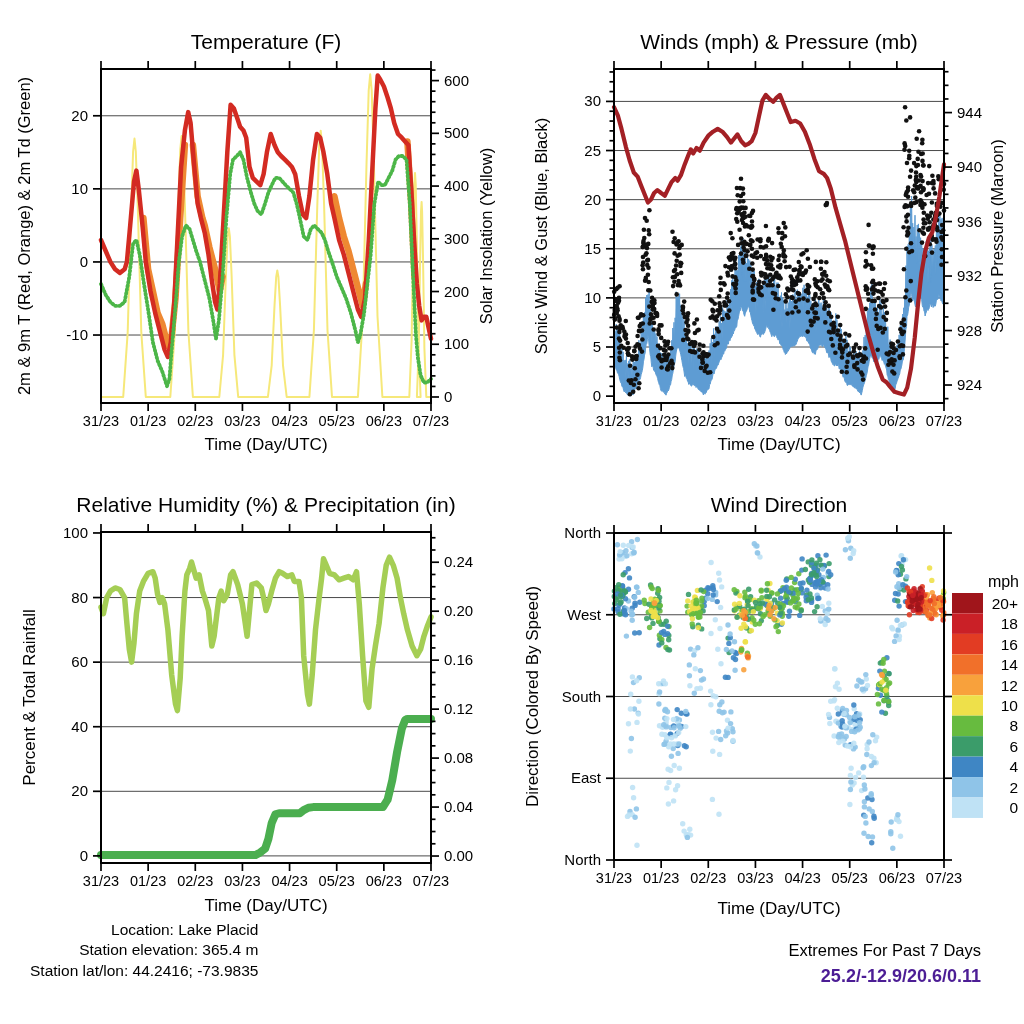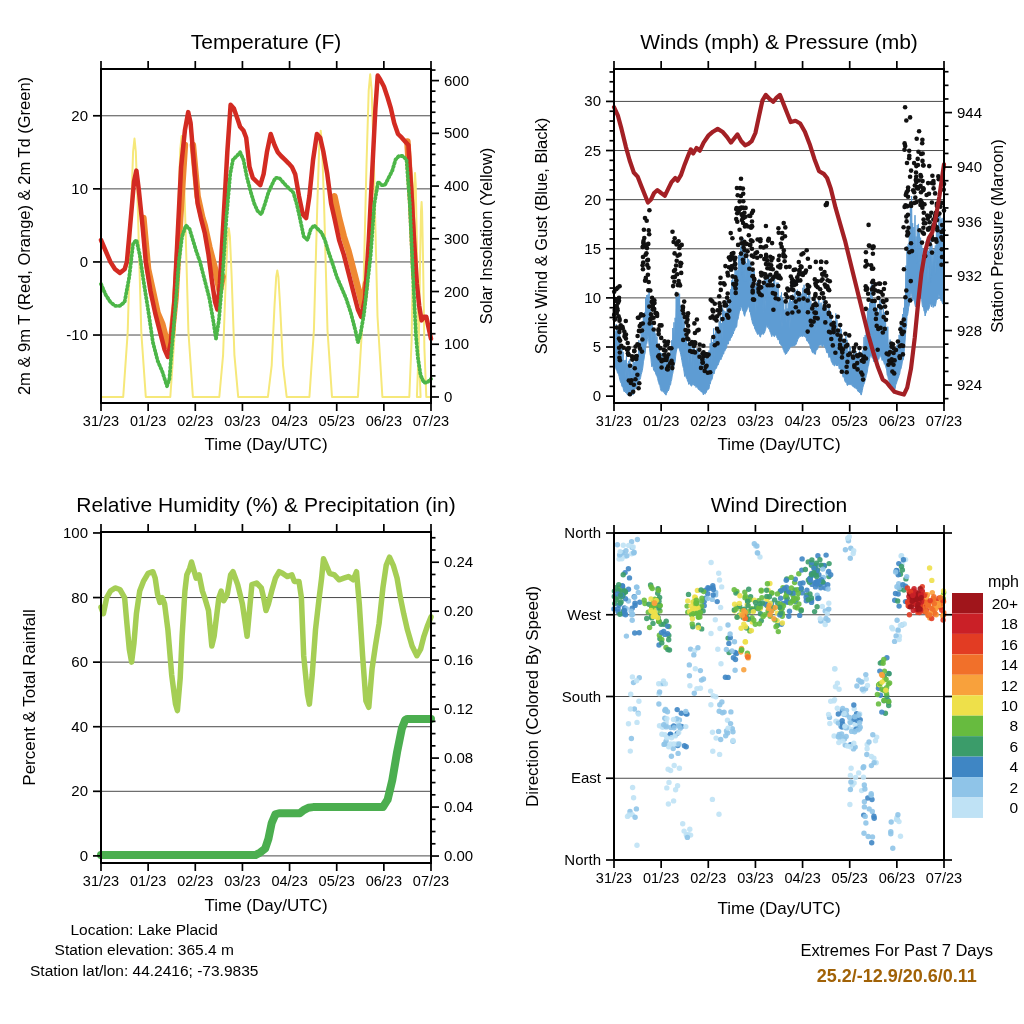--- a/index.html
+++ b/index.html
@@ -1,21 +1,21 @@
 <!DOCTYPE html>
 <html><head>
 <meta charset="utf-8">
 <style>
   html,body{margin:0;padding:0;background:#fff;}
   #stage{position:relative;width:1024px;height:1024px;background:#fff;
          font-family:"Liberation Sans",sans-serif;overflow:hidden;}
   #plots{position:absolute;left:0;top:0;}
   .footer{position:absolute;color:#000;}
-  .footer-left{left:30px;top:920px;font-size:15.5px;line-height:20.4px;text-align:center;}
-  .footer-right{right:31px;top:937px;font-size:16.5px;line-height:26px;text-align:center;}
+  .footer-left{left:30px;top:920px;font-size:15.5px;line-height:20.4px;text-align:right;}
+  .footer-right{right:43px;top:937px;font-size:16.5px;line-height:26px;text-align:right;}
   .extremes-values{font-weight:bold;font-size:18px;}
   svg text{font-family:"Liberation Sans",sans-serif;fill:#000;}
 </style>
 </head>
 <body>
 <div id="stage">
 
 <svg id="plots" width="1024" height="1024" viewBox="0 0 1024 1024">
       <g>
         <line x1="101" y1="335.03063457330416" x2="431" y2="335.03063457330416" stroke="#4a4a4a" stroke-width="1"></line>
@@ -2334,16 +2334,16 @@
     </svg>
 
 <div class="footer footer-left">
   <div>Location: Lake Placid</div>
   <div>Station elevation: 365.4 m</div>
   <div>Station lat/lon: 44.2416; -73.9835</div>
 </div>
 
 <div class="footer footer-right">
   <div>Extremes For Past 7 Days</div>
-  <div class="extremes-values" style="color: #a16207;">25.2/-12.9/20.6/0.11</div>
+  <div class="extremes-values" style="color: #4c1d95;">25.2/-12.9/20.6/0.11</div>
 </div>
 
 </div>
 
 </body></html>

